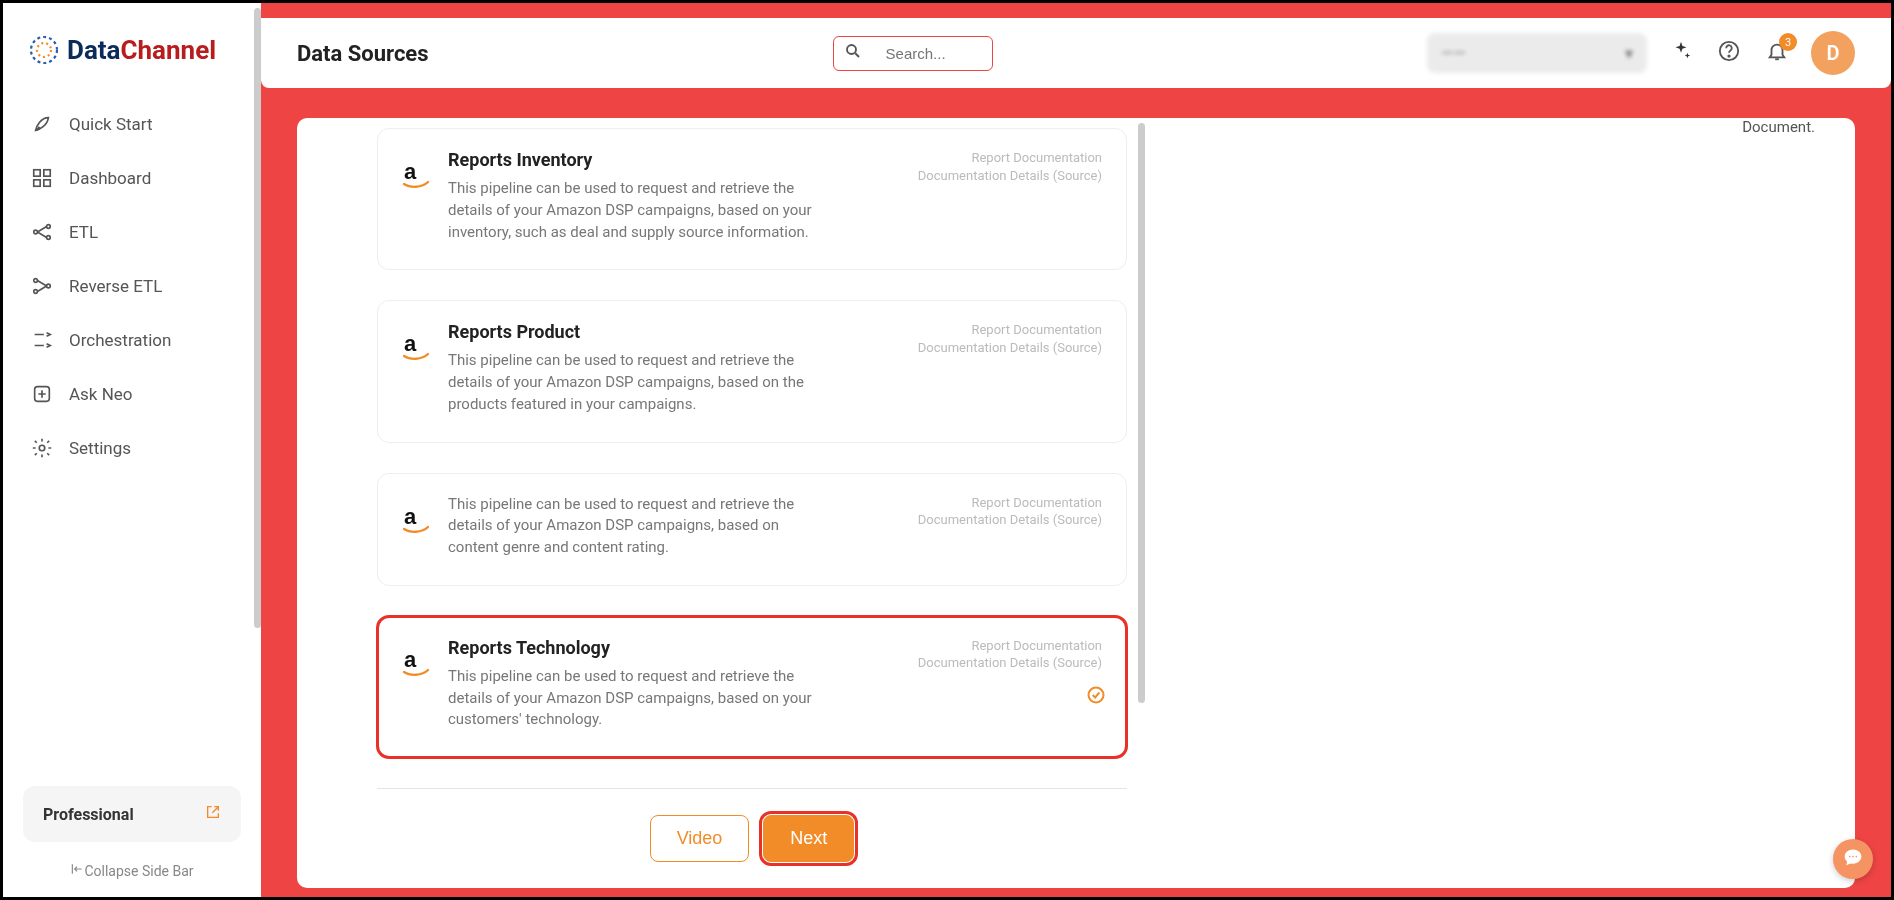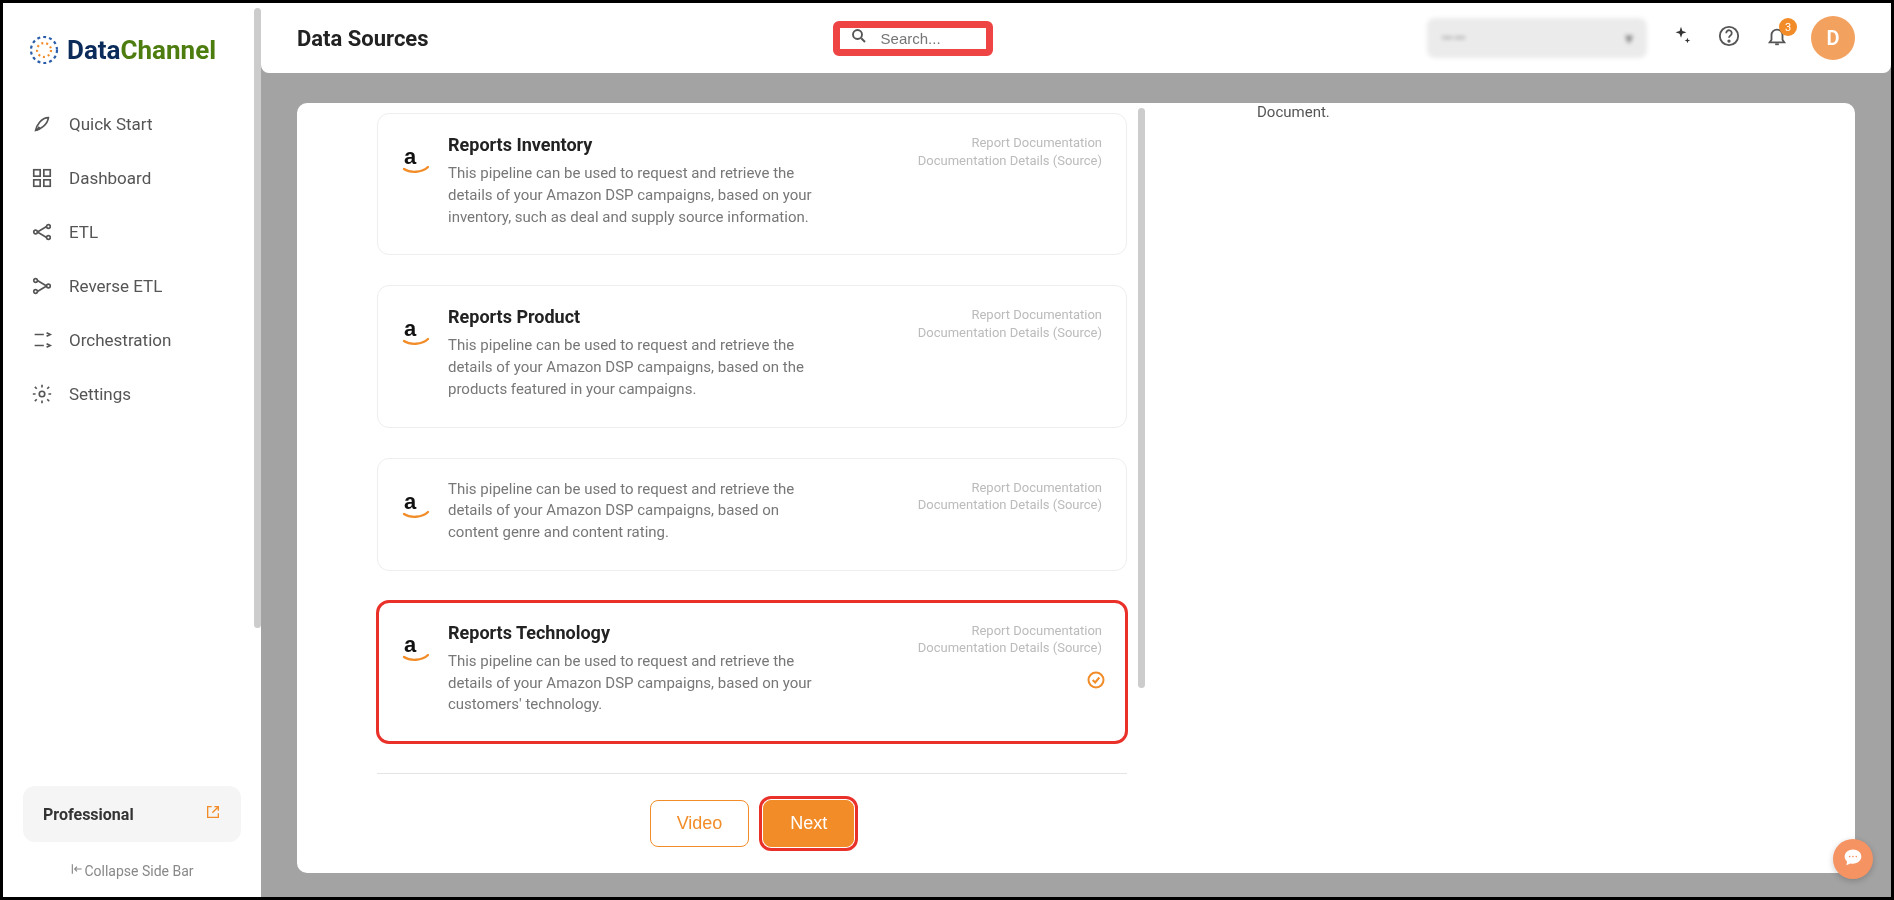--- a/index.html
+++ b/index.html
@@ -41,21 +41,21 @@
     display: flex;
     align-items: center;
     gap: 6px;
     font-size: 26px;
     font-weight: 700;
   }
   .logo-icon {
     display: inline-flex;
   }
   .logo-text-data { color: #0b2b5a; }
-  .logo-text-channel { color: #4d7c0f; }
+  .logo-text-channel { color: #b91c1c; }
   .nav-item {
     display: flex;
     align-items: center;
     gap: 16px;
     padding: 16px 28px;
     color: #555;
     font-size: 17px;
     cursor: pointer;
   }
   .nav-item .icon { width: 22px; height: 22px; display:flex; align-items:center; justify-content:center; }
@@ -79,22 +79,22 @@
     font-size: 14px;
     padding: 8px 0 0 0;
     display:flex;
     align-items:center;
     justify-content:center;
     gap:0;
   }
   
   .main {
     flex: 1;
-    background: #a3a3a3;
-    padding: 0 0 0 0;
+    background: #ef4444;
+    padding: 15px 0 0 0;
     position: relative;
     overflow: hidden;
   }
   .topbar {
     height: 70px;
     background: #fff;
     display: flex;
     align-items: center;
     padding: 0 36px;
     gap: 24px;
@@ -105,26 +105,26 @@
     font-size: 22px;
     font-weight: 700;
     color: #222;
   }
   .search-wrap {
     margin-left: 380px;
   }
   .search {
     width: 160px;
     height: 35px;
-    border: 7px solid #ef4444;
+    border: 1px solid #ef4444;
     border-radius: 6px;
     padding: 4px 10px;
     display: flex;
     align-items: center;
-    gap: 13px;
+    gap: 24px;
     color: #888;
     font-size: 15px;
   }
   .top-right {
     margin-left: auto;
     display: flex;
     align-items: center;
     gap: 20px;
   }
   .selector-chip {
@@ -172,21 +172,21 @@
     width: 830px;
     padding: 10px 0 0 80px;
     position:relative;
   }
   .right-col {
     flex:1;
     padding: 0 40px;
     color:#555;
     font-size:15px;
   }
-  .right-text { margin-left: 90px; }
+  .right-text { margin-left: 90px; text-align: right; }
   .card {
     border:1px solid #eee;
     border-radius:12px;
     padding: 20px 24px 26px 24px;
     display:flex;
     gap:18px;
     position:relative;
     margin-bottom:30px;
     background:#fff;
   }
@@ -330,20 +330,29 @@
         <svg width="22" height="22" viewBox="0 0 24 24" fill="none" stroke="#555" stroke-width="1.8">
             <path d="M4 6h10M4 18h10"></path>
             <path d="M17 4l4 2-4 2M17 16l4 2-4 2"></path>
           </svg>
       </span>
       <span>Orchestration</span>
     </div>
     <div class="nav-item">
       <span class="icon">
         <svg width="22" height="22" viewBox="0 0 24 24" fill="none" stroke="#555" stroke-width="1.8">
+            <rect x="4" y="4" width="16" height="16" rx="3"></rect>
+            <path d="M12 8v8M8 12h8"></path>
+          </svg>
+      </span>
+      <span>Ask Neo</span>
+    </div>
+    <div class="nav-item">
+      <span class="icon">
+        <svg width="22" height="22" viewBox="0 0 24 24" fill="none" stroke="#555" stroke-width="1.8">
             <circle cx="12" cy="12" r="3"></circle>
             <path d="M12 2v3M12 19v3M4.2 4.2l2.1 2.1M17.7 17.7l2.1 2.1M2 12h3M19 12h3M4.2 19.8l2.1-2.1M17.7 6.3l2.1-2.1"></path>
           </svg>
       </span>
       <span>Settings</span>
     </div>
 
     <div class="sidebar-spacer"></div>
     <div class="professional">
       <span>Professional</span>

